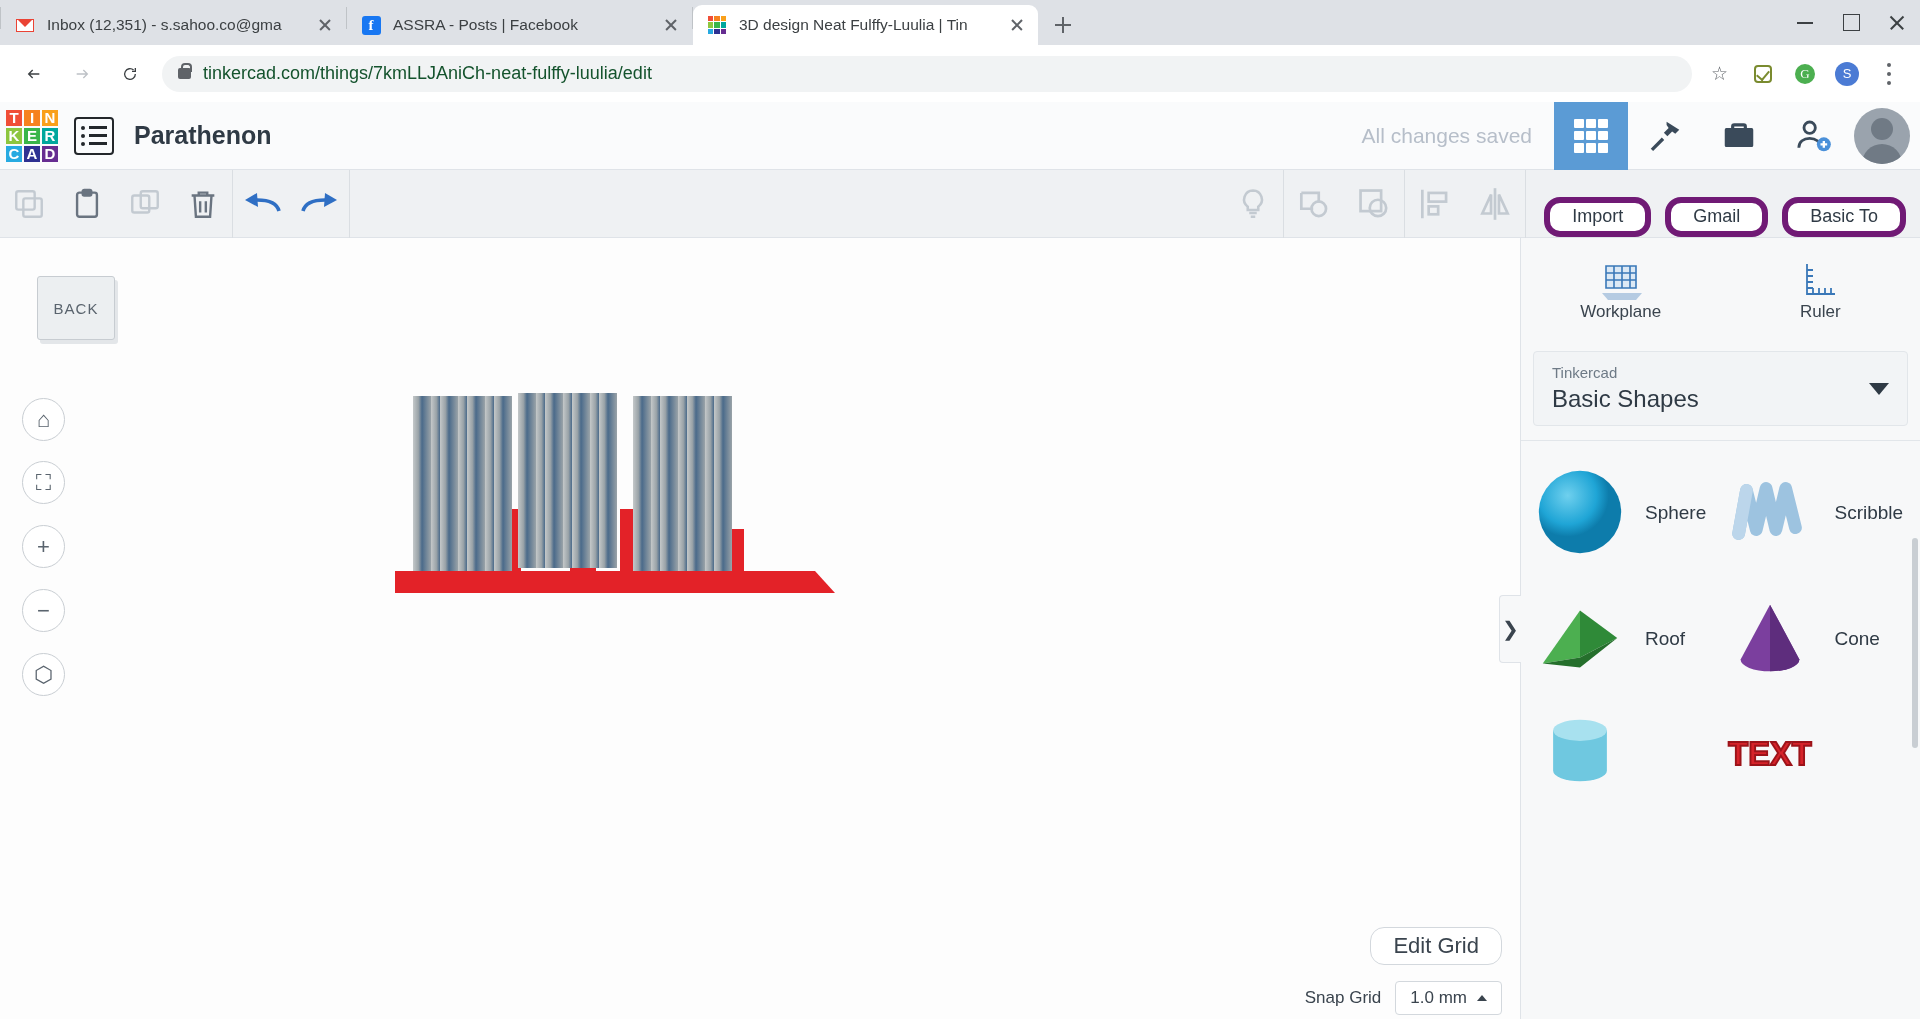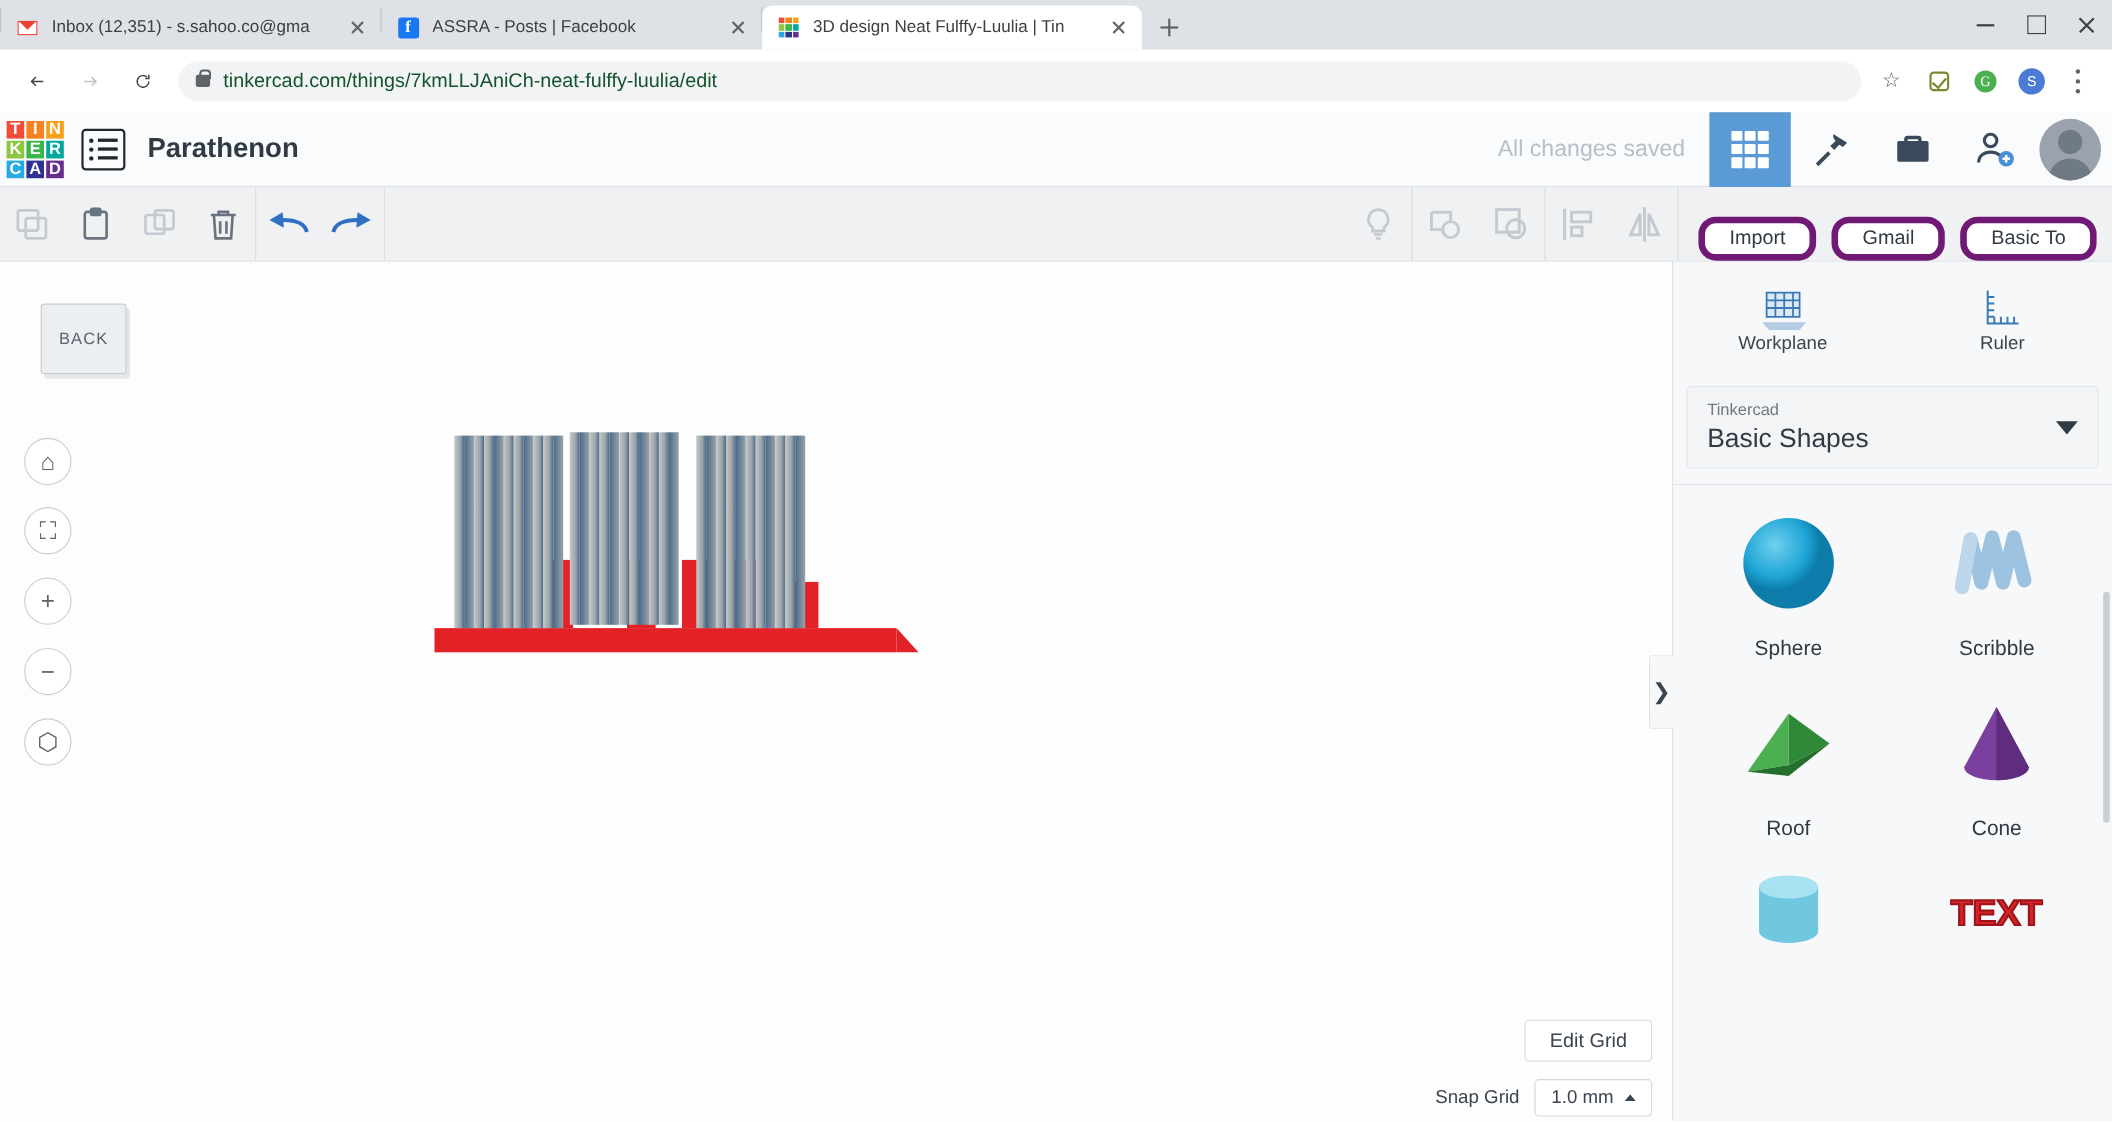--- a/index.html
+++ b/index.html
@@ -123,22 +123,22 @@
   #model { position:absolute; left:395px; top:155px; width:445px; height:200px; }
   .colgrp { position:absolute; bottom:22px; height:175px; display:flex; }
   .col { width:9px; height:100%; }
   .redblock { position:absolute; bottom:22px; width:26px; background:#e32228; }
   #base { position:absolute; left:0; bottom:0; width:420px; height:22px; background:#e32228; }
   #base::after { content:""; position:absolute; right:-20px; bottom:0; width:0; height:0;
       border-bottom:22px solid #e32228; border-right:20px solid transparent; }
 
   
   #gridctl { position:absolute; right:18px; bottom:54px; }
-  #editgrid { height:38px; padding:0 22px; border:1px solid #d3d8dd; border-radius:4px; background:#fff;
-     font-size:18px; color:#3a444e; display:flex; align-items:center; justify-content:center; }
+  #editgrid { height:38px; padding:0 22px; border:1px solid #d3d8dd; border-radius:14px; background:#fff;
+     font-size:22px; color:#3a444e; display:flex; align-items:center; justify-content:center; }
   #snaprow { position:absolute; right:18px; bottom:4px; display:flex; align-items:center; gap:14px; }
   #snaplbl { font-size:17px; color:#3a444e; }
   #snapsel { height:34px; padding:0 14px; border:1px solid #d3d8dd; border-radius:4px; background:#fff;
      font-size:17px; color:#3a444e; display:flex; align-items:center; gap:10px; }
   .caretup { width:0;height:0;border-left:5px solid transparent;border-right:5px solid transparent;
      border-bottom:6px solid #3a444e; }
 
   
   #rpanel { width:400px; background:#f7f8f9; border-left:1px solid #dfe3e8; position:relative; }
   #rtop { height:105px; display:flex; }
@@ -146,21 +146,21 @@
   .rtopitem .lbl { font-size:17px; color:#3a444e; }
   #catbox { margin:8px 12px 0; background:#f2f4f6; border:1px solid #e2e6ea; border-radius:4px;
       padding:12px 18px; display:flex; align-items:center; }
   #catbox .inner { flex:1; }
   #catvendor { font-size:15px; color:#6e7a86; }
   #catname { font-size:24px; color:#2f3a45; margin-top:4px; }
   .caretdown { width:0;height:0;border-left:10px solid transparent;border-right:10px solid transparent;
       border-top:12px solid #2f3a45; }
   #shapegrid { margin-top:14px; border-top:1px solid #e2e6ea; padding:22px 10px; display:grid;
       grid-template-columns:1fr 1fr; gap:26px 0; }
-  .shapecell { display:flex; flex-direction:column; align-items:center; gap:16px; }
+  .shapecell { display:flex; flex-direction:row; align-items:center; gap:16px; }
   .shapecell .sname { font-size:19px; color:#2f3a45; }
   .shapeart { height:100px; display:flex; align-items:flex-start; justify-content:center; }
   #collapse { position:absolute; left:-22px; top:calc(50% - 34px); width:22px; height:68px;
       background:#f7f8f9; border:1px solid #dfe3e8; border-right:none; border-radius:4px 0 0 4px;
       display:flex; align-items:center; justify-content:center; font-size:20px; color:#3a444e; }
   #rscroll { position:absolute; right:2px; top:300px; width:6px; height:210px; background:#c9ced3; border-radius:3px; }
 </style>
 </head>
 <body>
 

